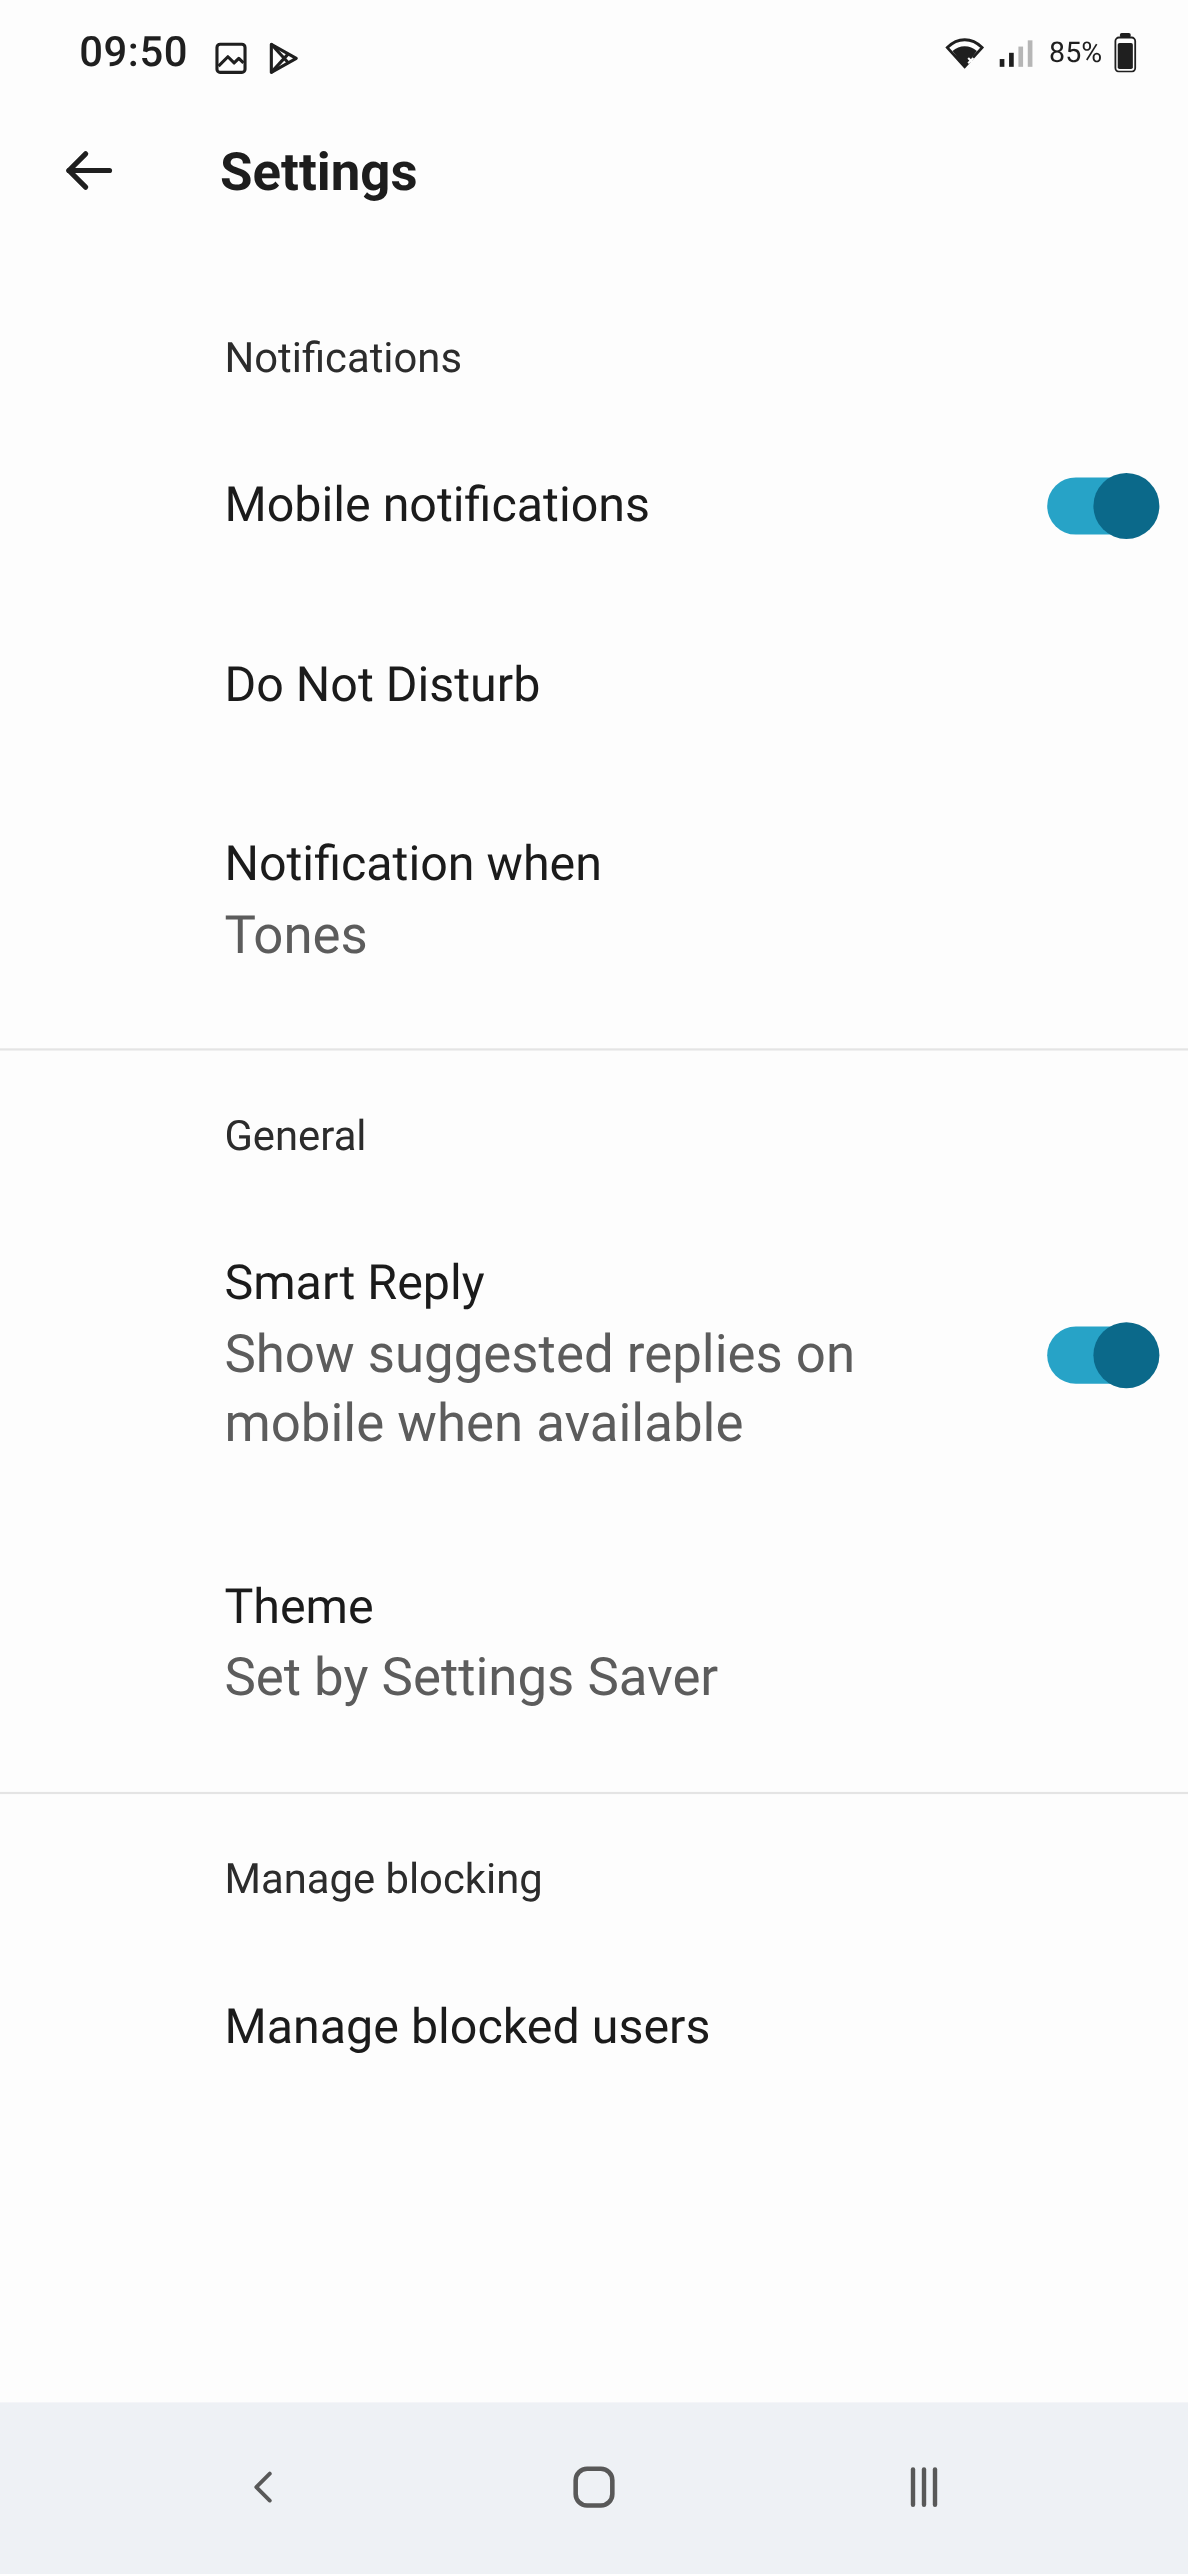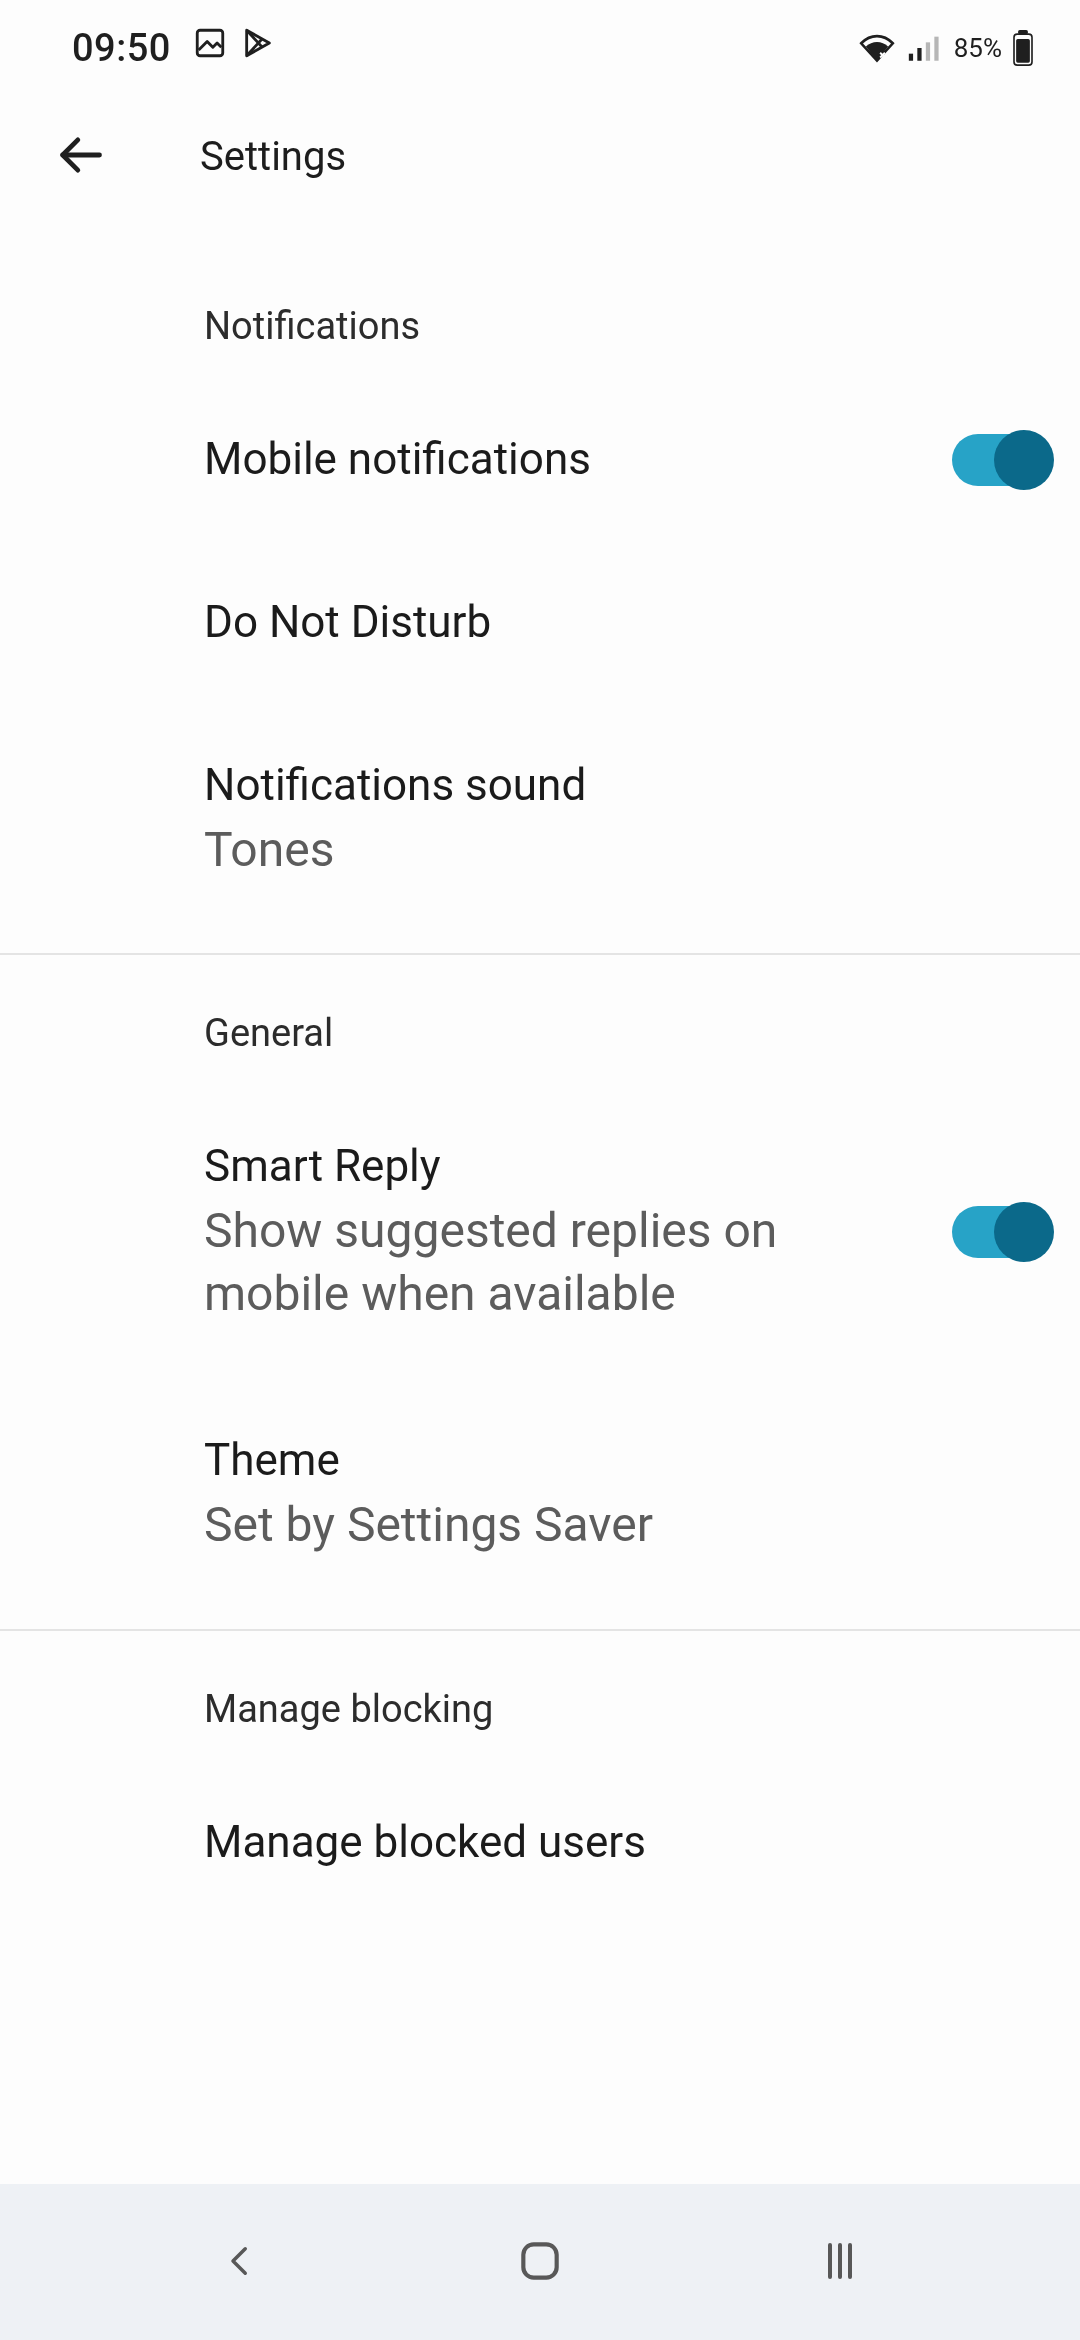--- a/index.html
+++ b/index.html
@@ -16,21 +16,21 @@
     height: 96px;
     display: flex;
     align-items: center;
     justify-content: space-between;
     padding: 0 46px 0 72px;
     font-size: 36px;
     color: #1f1f1f;
   }
   .status-left {
     display: flex;
-    align-items: flex-start;
+    align-items: flex-end;
     gap: 14px;
   }
   .status-time {
     font-size: 38px;
     font-weight: 500;
     letter-spacing: 0.5px;
     margin-right: 8px;
   }
   .status-right {
     display: flex;
@@ -56,22 +56,22 @@
     height: 56px;
     display: flex;
     align-items: center;
     justify-content: center;
     background: none;
     border: none;
     cursor: pointer;
   }
   .app-title {
     margin-left: 92px;
-    font-size: 40px;
-    font-weight: 400;
+    font-size: 48px;
+    font-weight: 700;
     color: #1d1d1d;
   }
 
   
   .content {
     padding-top: 88px;
   }
   .section-header {
     padding: 0 0 0 204px;
     font-size: 38px;
@@ -229,21 +229,21 @@
   <div class="row">
     <div class="text-col">
       <div class="title">Do Not Disturb</div>
     </div>
   </div>
 
   <div class="spacer-md"></div>
 
   <div class="row">
     <div class="text-col">
-      <div class="title">Notifications sound</div>
+      <div class="title">Notification when</div>
       <div class="subtitle">Tones</div>
     </div>
   </div>
 
   <div class="divider"></div>
 
   <div class="section-header">General</div>
 
   <div class="row">
     <div class="text-col">

